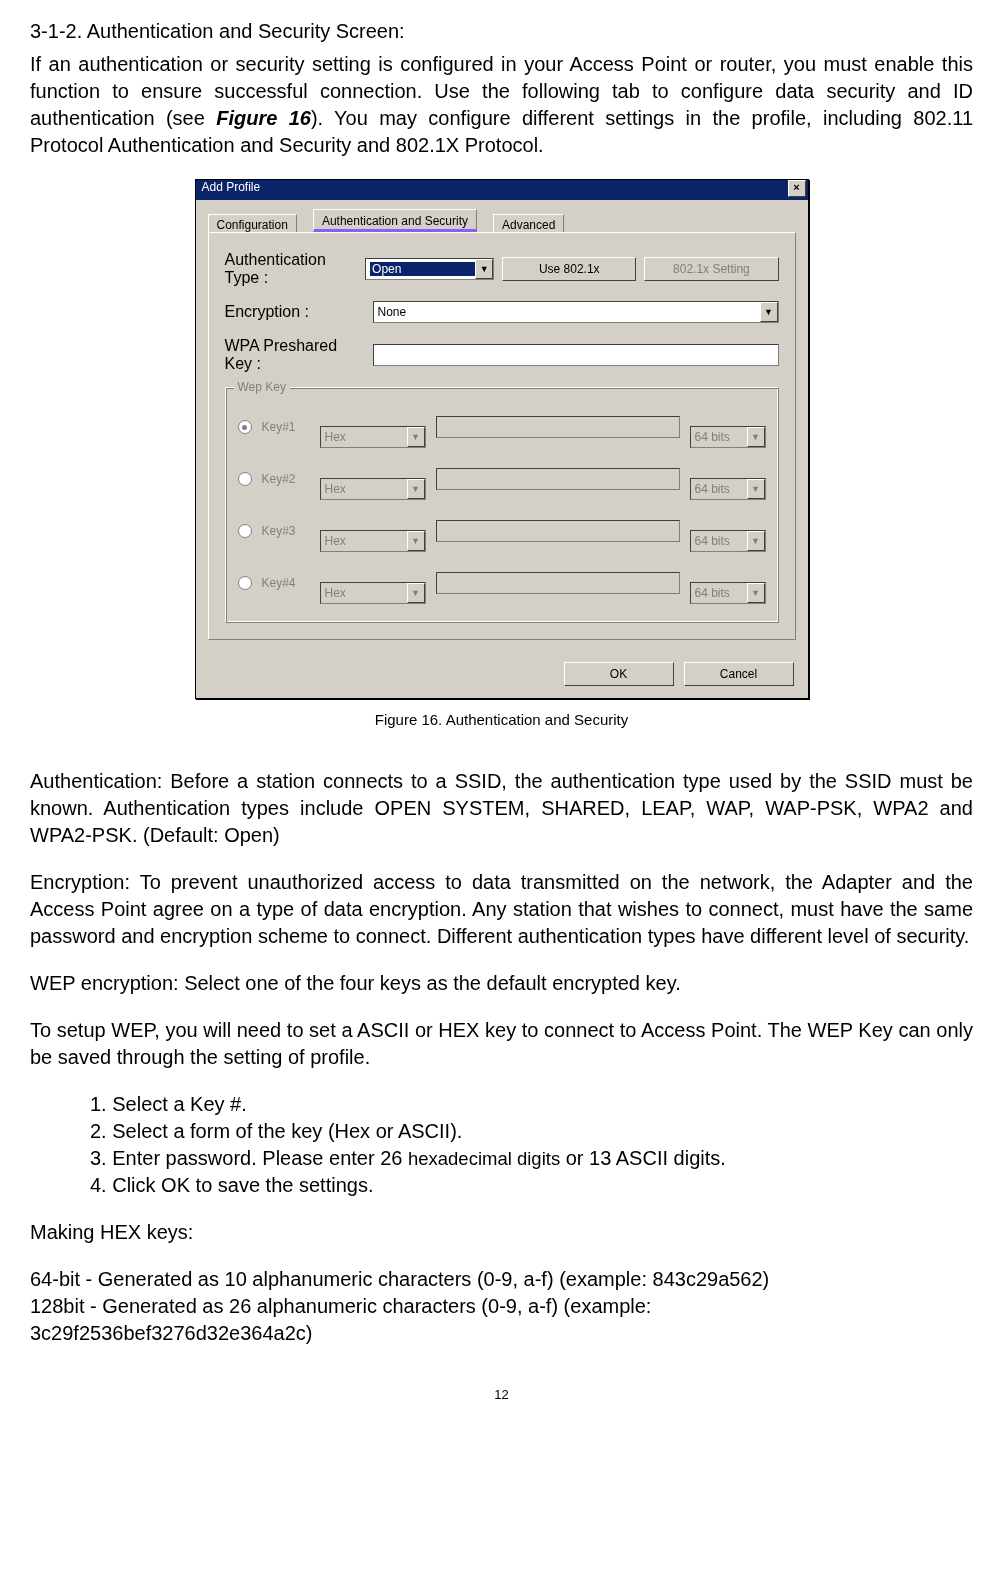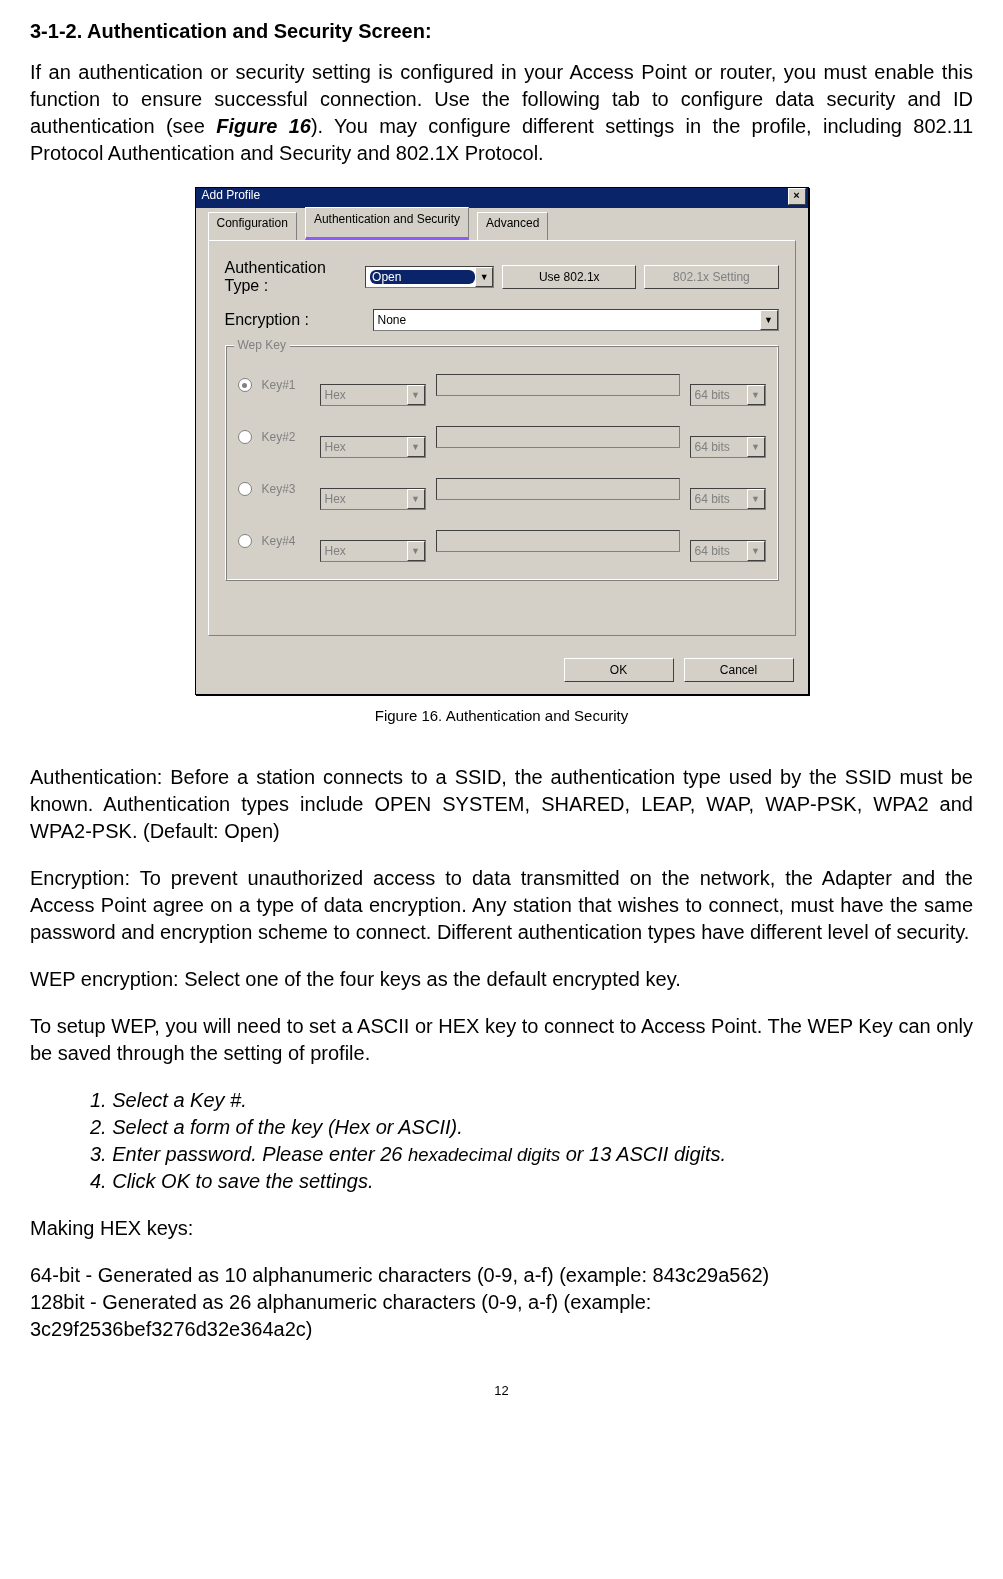--- a/index.html
+++ b/index.html
@@ -5,44 +5,43 @@
   body {
     margin: 0;
     padding: 20px 30px;
     font-family: Arial, Helvetica, sans-serif;
     font-size: 20px;
     color: #000;
     background: #fff;
     width: 943px;
   }
   .section-heading {
-    font-weight: bold;
+    font-weight: normal;
     font-size: 20px;
-    margin-bottom: 16px;
+    margin-bottom: 8px;
   }
   .body-para {
     text-align: justify;
     line-height: 1.35;
     margin: 0 0 20px 0;
   }
   .bold-inline { font-weight: bold; font-style: italic; }
   .bold-label { font-weight: normal; }
   .figure-wrap {
     text-align: center;
     margin: 10px 0 6px 0;
   }
   .figure-caption {
     text-align: center;
     font-size: 15px;
     margin: 12px 0 40px 0;
   }
   .steps {
     margin: 16px 0 20px 60px;
     line-height: 1.35;
-    font-style: italic;
   }
   .page-num {
     text-align: center;
     font-size: 13px;
     margin-top: 40px;
   }
 
   
   .dialog {
     display: inline-block;
@@ -84,25 +83,25 @@
     align-items: flex-end;
     margin-bottom: 0;
     position: relative;
     height: 22px;
   }
   .tab {
     border: 1px solid #808080;
     border-bottom: none;
     border-top-color:#fff; border-left-color:#fff;
     background:#d4d0c8;
-    padding: 3px 8px 11px 8px;
+    padding: 3px 8px 1px 8px;
     font-size: 12px;
     position: relative;
     top: 1px;
-    margin-right: 8px;
+    margin-right: 16px;
   }
   .tab.active {
     background:#d4d0c8;
     border-bottom: 3px solid #8b5cf6;
     z-index: 2;
     padding-top:4px;
     top:0;
   }
   .tab-panel {
     border: 1px solid #fff;
@@ -127,21 +126,21 @@
     height: 20px;
     border: 1px solid #808080;
     border-top-color:#404040; border-left-color:#404040;
     background:#fff;
     display:flex; align-items:center;
     padding: 0 0 0 4px;
     position: relative;
     font-size:12px;
   }
   .sel.selected-blue .sel-text { background:#0a246a; color:#fff; padding:0 2px; }
-  .sel .sel-text { flex:1;border-radius:6px; }
+  .sel .sel-text { flex:1; }
   .sel .sel-btn {
     width:16px; height:18px;
     background:#d4d0c8;
     border:1px solid #fff;
     border-right-color:#404040; border-bottom-color:#404040;
     display:flex; align-items:center; justify-content:center;
     font-size:9px;
   }
   .textbox {
     height:20px;
@@ -230,20 +229,24 @@
         </div>
 
         <div class="form-row">
           <div class="form-label">Encryption :</div>
           <div class="sel" style="flex:1">
             <span class="sel-text">None</span>
             <div class="sel-btn">▼</div>
           </div>
         </div>
 
+        <div class="form-row">
+          <div class="form-label">WPA Preshared Key :</div>
+          <div class="textbox"></div>
+        </div>
 
         <div class="groupbox">
           <div class="groupbox-title">Wep Key</div>
 
           <div class="wep-row">
             <span class="radio">
                 <span class="dot"></span>
               </span>
             <span class="wep-label">Key#1</span>
             <div class="sel disabled" style="width:100px">

